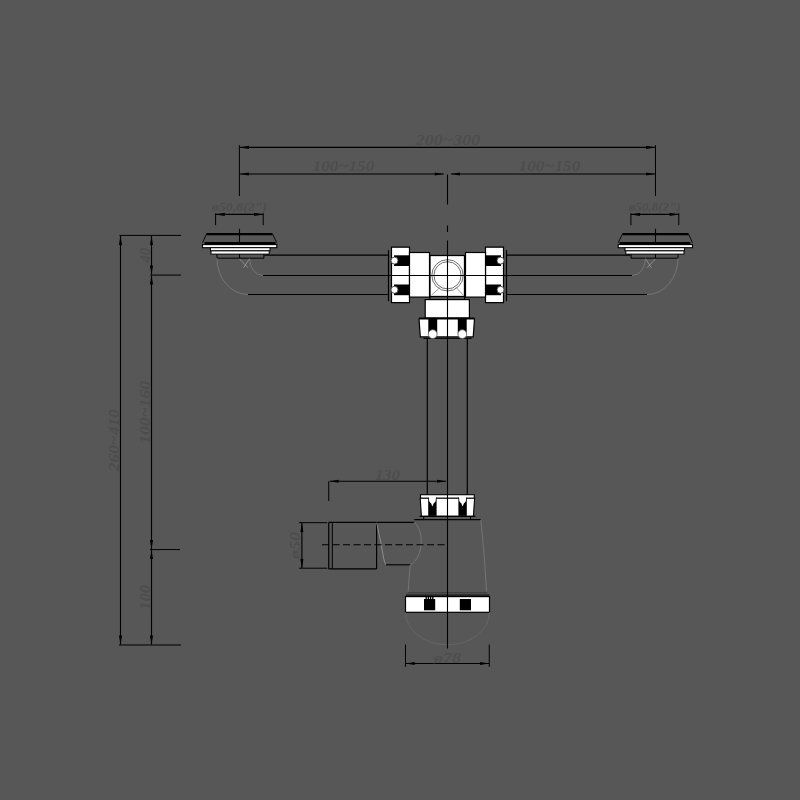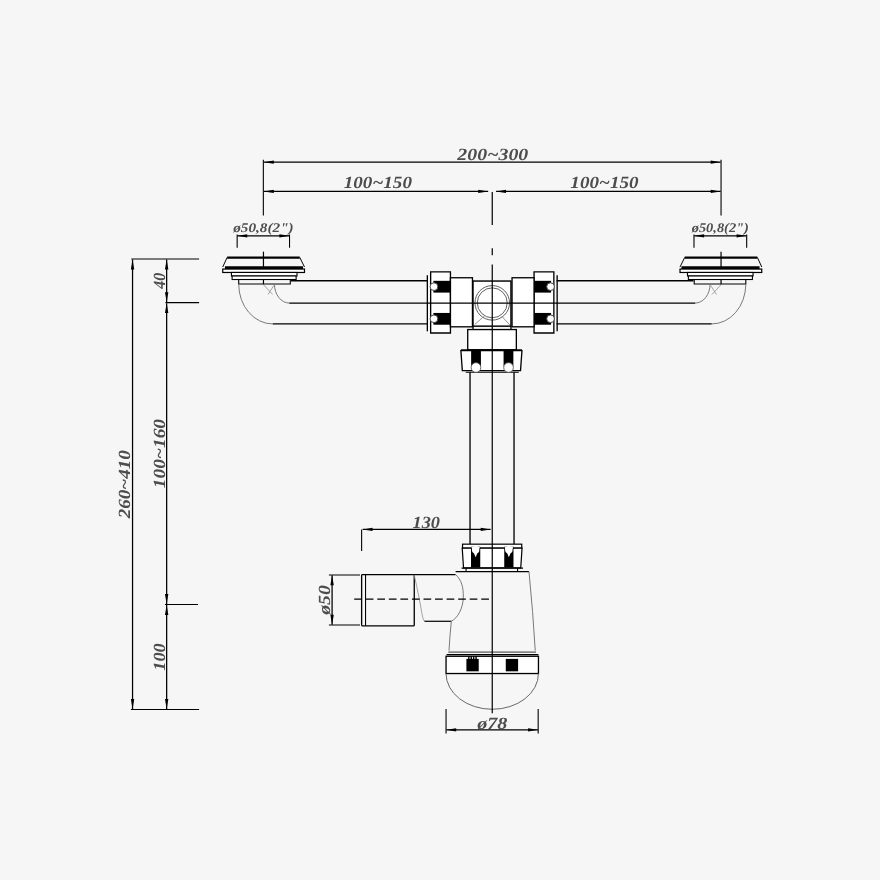--- a/index.html
+++ b/index.html
@@ -1,16 +1,16 @@
 <!DOCTYPE html>
 <html><head>
 <meta charset="utf-8">
 <style>
   html,body{margin:0;padding:0;background:#fff;}
-  .page{width:800px;height:800px;position:relative;background:#fef9c3;filter:grayscale(1);font-weight:bold;}
+  .page{width:800px;height:800px;position:relative;background:#0369a1;filter:grayscale(1);font-weight:bold;}
   text{font-family:"Liberation Serif",serif;font-style:italic;fill:#4d4d4d;}
 </style>
 </head>
 <body>
 <div class="page">
 <svg width="800" height="800" viewBox="0 0 800 800">
 <defs>
   <marker id="ar" markerUnits="userSpaceOnUse" markerWidth="24" markerHeight="8" viewBox="-12 -4 24 8" refX="0" refY="0" orient="auto-start-reverse">
     <path d="M0,0 L-9,-1.55 L-9,1.55 Z" fill="#000"></path>
   </marker>

